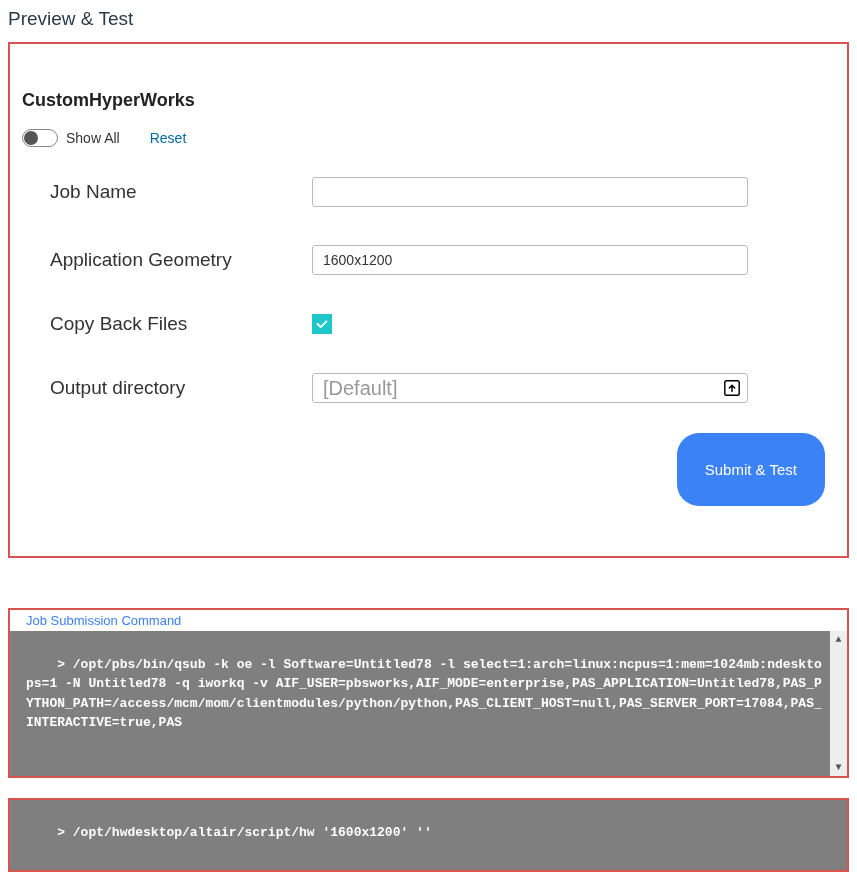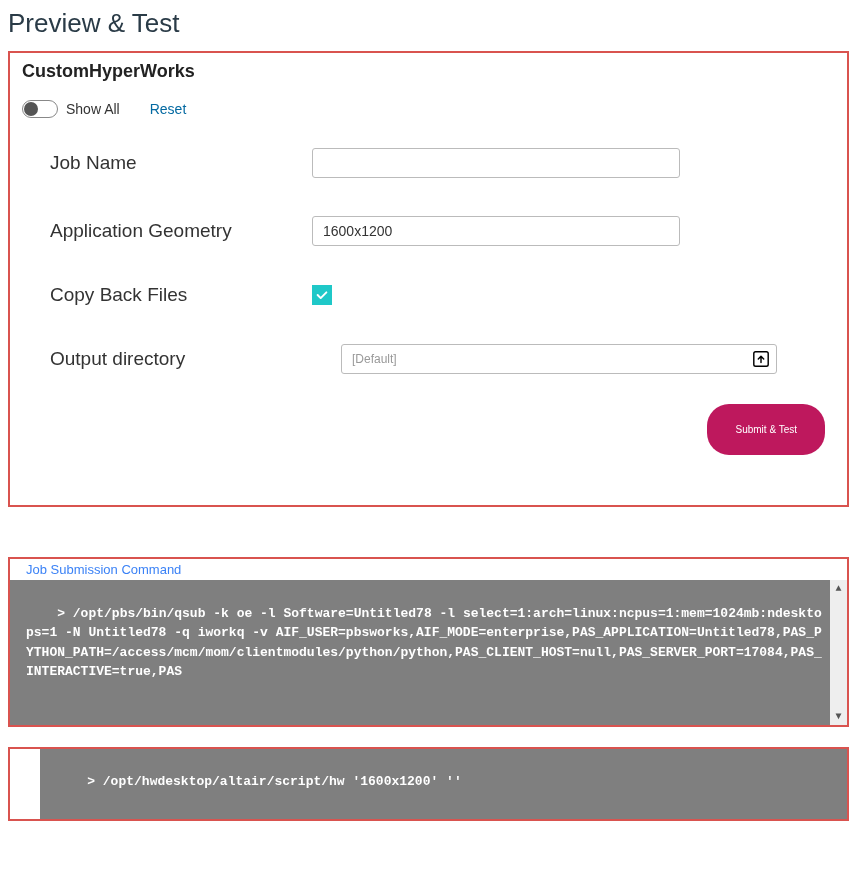--- a/index.html
+++ b/index.html
@@ -4,35 +4,36 @@
 <style>
   * { box-sizing: border-box; margin: 0; padding: 0; }
   body {
     font-family: -apple-system, BlinkMacSystemFont, "Segoe UI", Arial, sans-serif;
     background: #fff;
     color: #333;
     width: 857px;
     padding: 8px;
   }
   .page-title {
-    font-size: 26px;
+    font-size: 19px;
     font-weight: 400;
     color: #2a3b47;
     margin-bottom: 12px;
   }
   .form-panel {
     border: 2px solid #d9534f;
     padding: 8px 12px 50px 12px;
     margin-bottom: 50px;
   }
   .form-title {
     font-size: 18px;
     font-weight: 700;
     color: #222;
     margin-bottom: 18px;
+    margin-top: 38px;
   }
   .top-controls {
     display: flex;
     justify-content: flex-start;
     align-items: center;
     gap: 30px;
     margin-bottom: 30px;
     padding-right: 10px;
   }
   .toggle-wrap {
@@ -72,21 +73,21 @@
     align-items: center;
     margin-bottom: 38px;
     padding-left: 28px;
   }
   .form-label {
     width: 262px;
     font-size: 19px;
     color: #333;
   }
   .text-input {
-    width: 368px;
+    width: 436px;
     height: 30px;
     border: 1px solid #bbb;
     border-radius: 3px;
     padding: 0 10px;
     font-size: 14px;
     color: #333;
   }
   .checkbox {
     width: 20px;
     height: 20px;
@@ -101,42 +102,42 @@
     width: 436px;
     height: 30px;
     border: 1px solid #bbb;
     border-radius: 3px;
     display: flex;
     align-items: center;
     padding: 0 6px 0 10px;
     justify-content: space-between;
   }
   .output-dir-placeholder {
-    font-size: 12px;
+    font-size: 20px;
     color: #999;
     text-align: center;
   }
   .output-dir-icon {
     width: 18px; height: 18px;
     display:flex; align-items:center; justify-content:center;
     cursor:pointer;
   }
   .submit-row {
     display: flex;
     justify-content: flex-end;
     padding-right: 10px;
     margin-top: 30px;
   }
   .submit-btn {
-    background: #be185d;
+    background: #3b82f6;
     color: #fff;
     border: none;
     border-radius: 22px;
-    padding: 20px 28px;
-    font-size: 10px;
+    padding: 28px 28px;
+    font-size: 15px;
     cursor: pointer;
   }
   .cmd-panel {
     border: 2px solid #d9534f;
     margin-bottom: 20px;
   }
   .cmd-title {
     font-size: 13px;
     color: #3b82f6;
     padding: 3px 16px;
@@ -165,21 +166,21 @@
     flex-direction: column;
     justify-content: space-between;
     align-items: center;
   }
   .scroll-arrow {
     width: 17px; height: 17px;
     display:flex; align-items:center; justify-content:center;
     color:#555; font-size:10px;
     cursor:pointer;
   }
-  .cmd-body.tall { min-height: 70px; margin-left: 30px; }
+  .cmd-body.tall { min-height: 70px; }
 </style>
 </head>
 <body>
 
 <div class="page-title">Preview &amp; Test</div>
 
 <div class="form-panel">
   <div class="form-title">CustomHyperWorks</div>
 
   <div class="top-controls">
@@ -204,21 +205,21 @@
 
   <div class="form-row">
     <div class="form-label">Copy Back Files</div>
     <div class="checkbox">
       <svg viewBox="0 0 16 16">
         <path d="M3 8 L6.5 11.5 L13 5" stroke="#fff" stroke-width="2.2" fill="none" stroke-linecap="round" stroke-linejoin="round"></path>
       </svg>
     </div>
   </div>
 
-  <div class="form-row" style="margin-bottom:20px;gap:29px;">
+  <div class="form-row" style="margin-bottom:20px;">
     <div class="form-label">Output directory</div>
     <div class="output-dir-wrap">
       <span class="output-dir-placeholder">[Default]</span>
       <span class="output-dir-icon">
         <svg viewBox="0 0 20 20" width="18" height="18">
           <rect x="2" y="2" width="16" height="16" rx="2" fill="none" stroke="#000" stroke-width="1.6"></rect>
           <path d="M10 14 V7 M10 7 L7 10 M10 7 L13 10" stroke="#000" stroke-width="1.6" fill="none" stroke-linecap="round" stroke-linejoin="round"></path>
         </svg>
       </span>
     </div>

